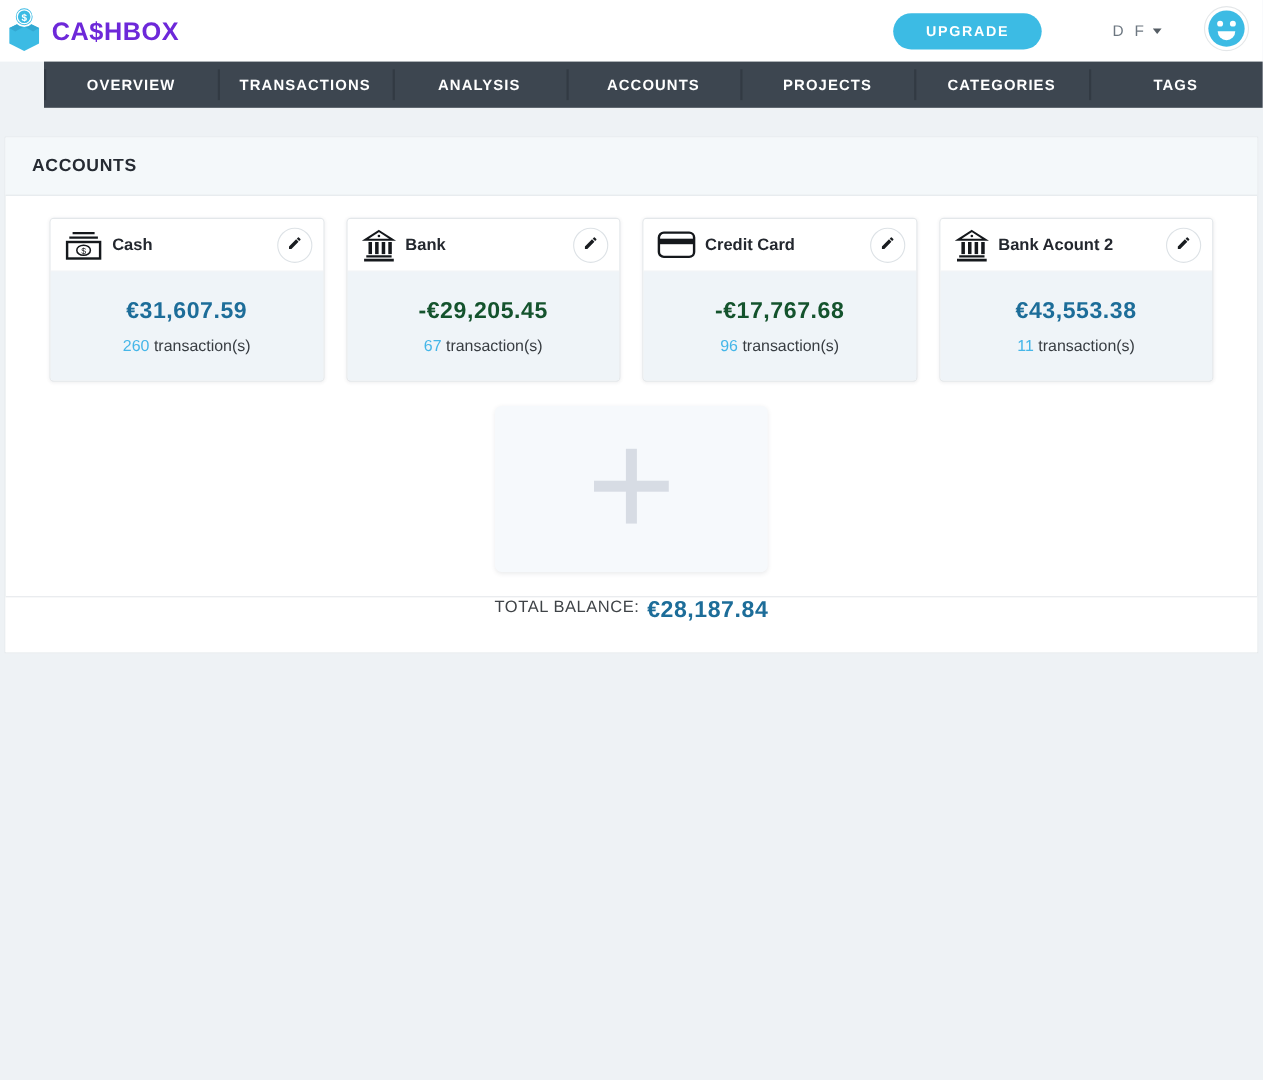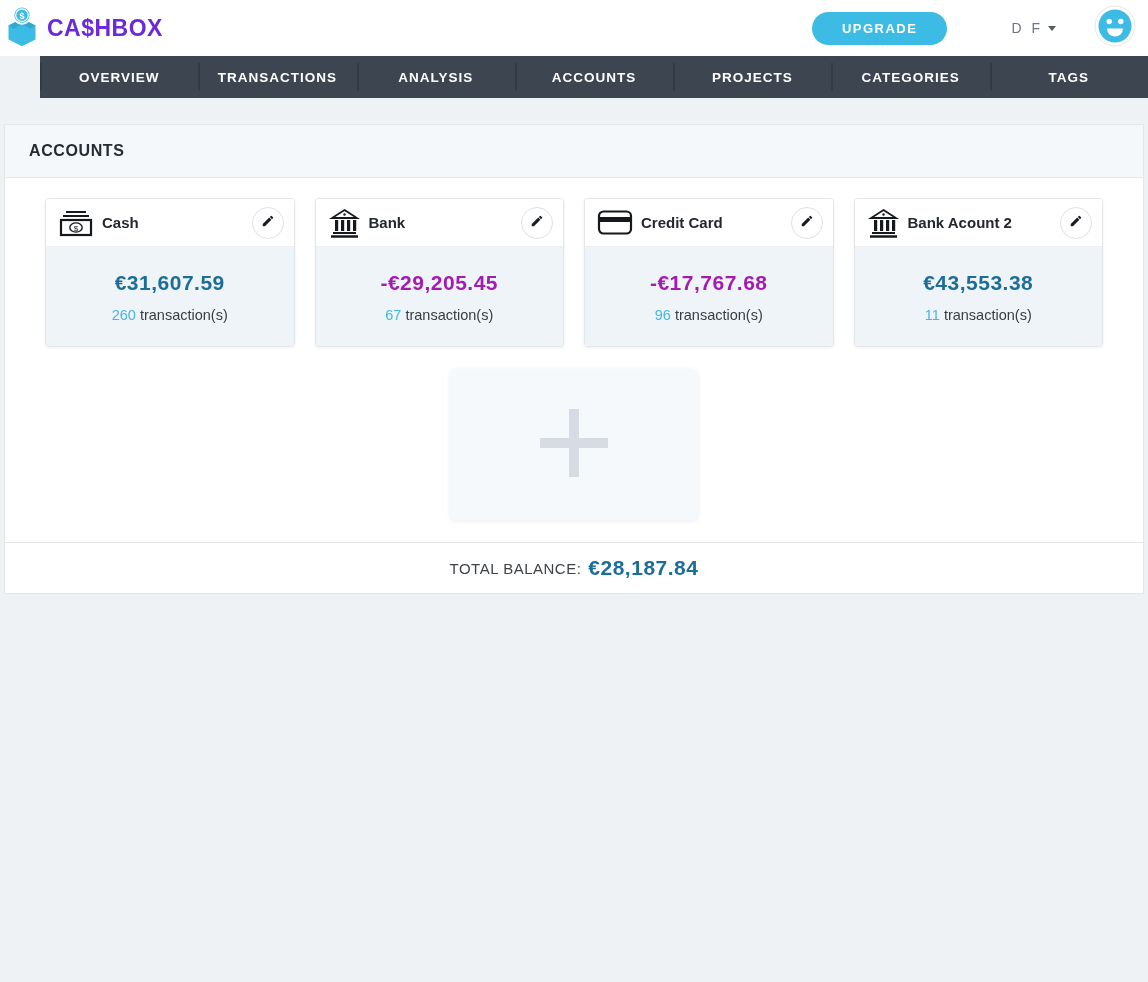--- a/index.html
+++ b/index.html
@@ -100,39 +100,39 @@
     flex-shrink:0;
   }
   .card-body {
     height:99px; background:#eff4f8;
     display:flex; flex-direction:column; align-items:center; justify-content:center;
   }
   .card-amount {
     font-size:21px; font-weight:700; letter-spacing:0.5px;
   }
   .card-amount.pos { color:#1d6d99; }
-  .card-amount.neg { color:#a21caf; }
+  .card-amount.neg { color:#14532d; }
   .card-count { margin-top:12px; font-size:14.5px; color:#383d42; }
   .count-num { color:#45b6e8; }
 
   
   .add-card-row { display:flex; justify-content:center; margin-top:22px; }
   .add-card {
     width:248px; height:151px; background:#f6f9fc;
     border-radius:6px; cursor:pointer;
     box-shadow:0 1px 4px rgba(60,70,80,0.10);
     display:flex; align-items:center; justify-content:center;
   }
 
   
   .panel-footer {
     border-top:1px solid #e5e8eb;
     background:#ffffff;
     height:51px;
-    display:flex; align-items:center; justify-content:center;
+    display:flex; justify-content:center;
   }
   .total-label { font-size:15px; color:#3f4347; letter-spacing:0.5px; }
   .total-value { font-size:21px; font-weight:700; color:#1d6d99; margin-left:7px; letter-spacing:0.5px; }
 </style>
 </head>
 <body>
 
 <div class="topbar">
   <div class="brand">
     <span class="brand-icon">

